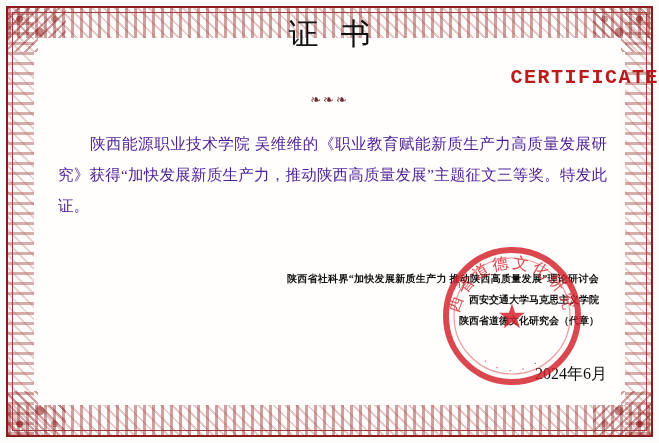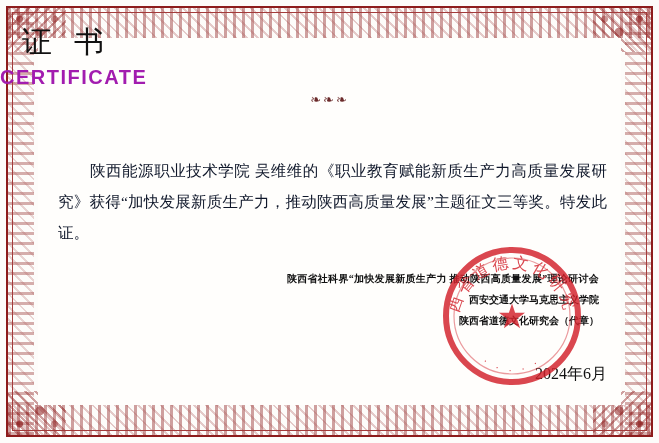--- a/index.html
+++ b/index.html
@@ -86,64 +86,63 @@
   
   .field {
     position: absolute;
     top: 38px; left: 38px; right: 38px; bottom: 38px;
     background: #fffefc;
   }
 
   
   .title-cn {
     position: absolute;
-    top: 22px;
+    top: 14px;
     left: 0; right: 0;
-    text-align: left;
+    text-align: center;
     font-size: 30px;
     letter-spacing: 22px;
     text-indent: 22px;
     color: #111;
     font-family: "Liberation Serif", serif;
     font-weight: normal;
   }
   .title-en {
     position: absolute;
     top: 66px;
     left: 0; right: 0;
-    text-align: left;
+    text-align: right;
     font-size: 20px;
     letter-spacing: 1.5px;
     font-weight: bold;
-    color: #a21caf;
-    font-family: Liberation Sans, sans-serif;
+    color: #b91c1c;
+    font-family: Liberation Mono, monospace;
   }
   .title-flourish {
     position: absolute;
     top: 92px;
     left: 0; right: 0;
     text-align: center;
     font-size: 13px;
     color: #6b2b2b;
     letter-spacing: 2px;
   }
 
   
   .body-text {
     position: absolute;
     top: 128px;
     left: 58px;
     right: 52px;
     font-size: 15.5px;
     line-height: 31px;
-    color: #0f172a;
+    color: #4c1d95;
     text-align: justify;
     text-indent: 32px;
     font-family: "Liberation Serif", serif;
-    margin-top: 27px;
   }
 
   
   .sign-block {
     position: absolute;
     right: 60px;
     top: 268px;
     text-align: right;
     font-size: 10px;
     line-height: 21px;

